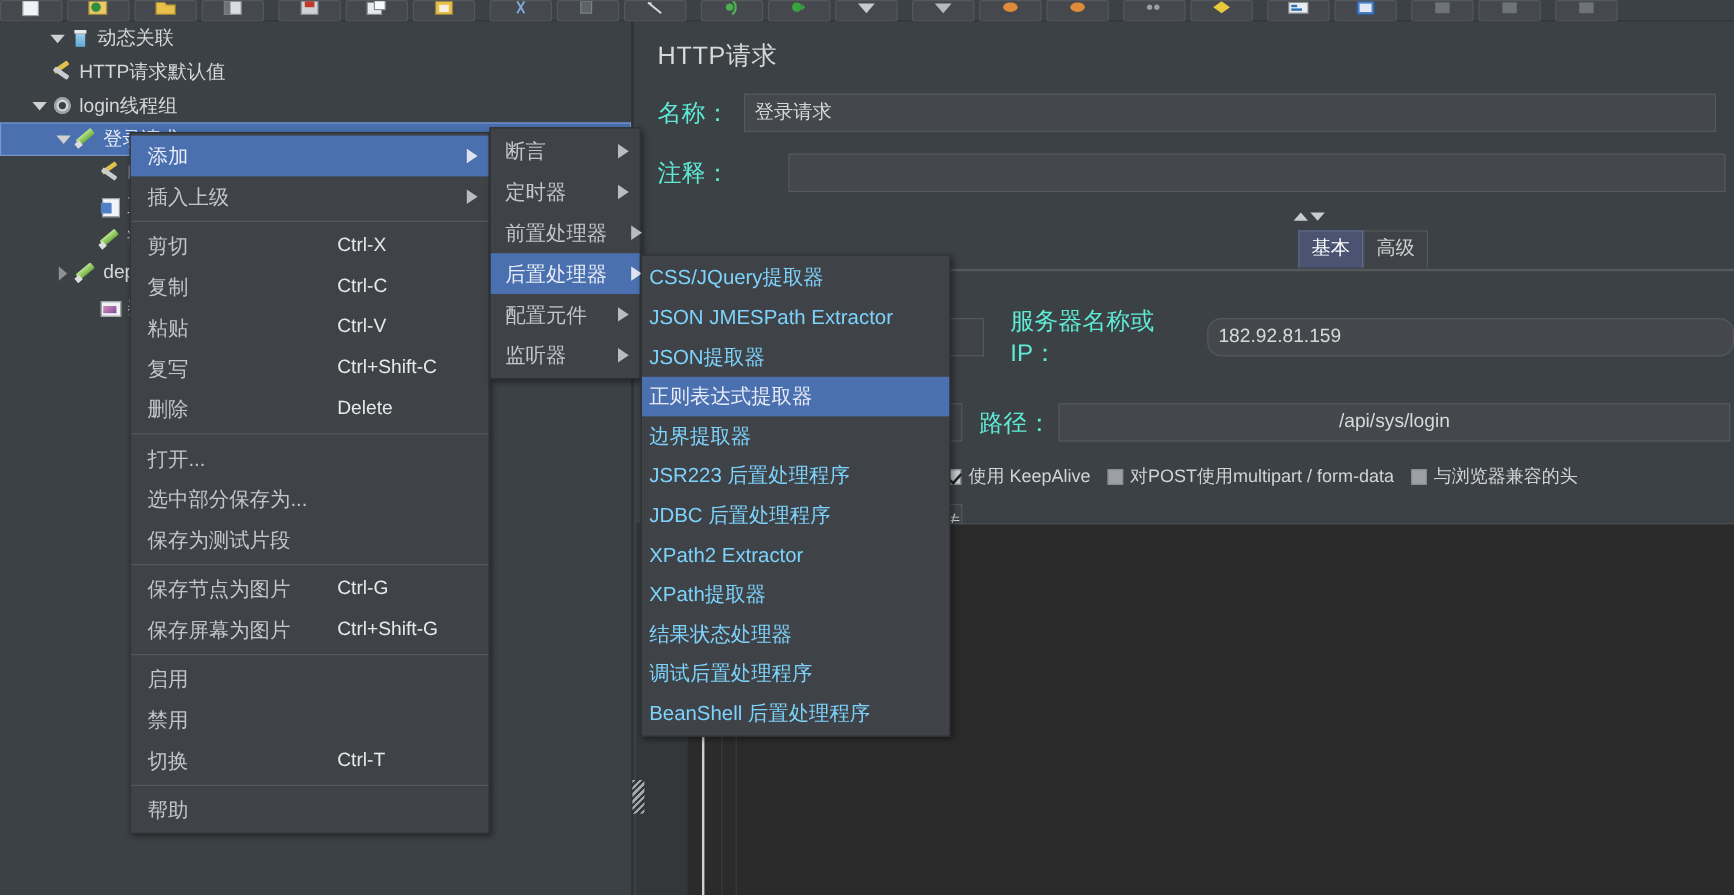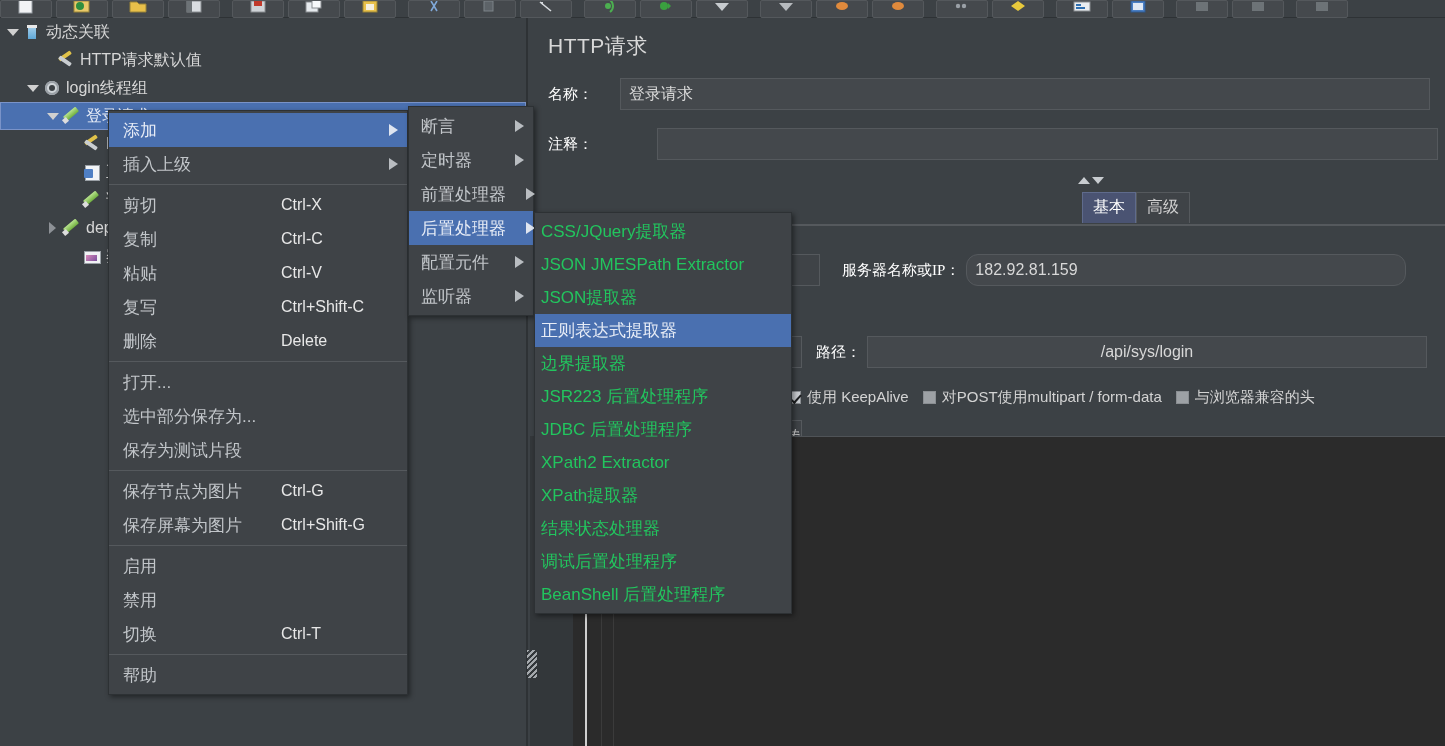--- a/index.html
+++ b/index.html
@@ -81,21 +81,21 @@
   
   .right-panel{
     position:absolute; left:530px; top:18px; width:915px; height:728px;
     background:#3c4145;
   }
   .rp-title{
     position:absolute; left:18px; top:14px;
     font-size:21px; color:#d8d8d8; letter-spacing:.5px;
   }
   .form-row{ position:absolute; display:flex; align-items:center; }
-  .flabel{ color:#ffffff; font-size:15px;font-family:Liberation Serif, serif; }
+  .flabel{ color:#5eead4; font-size:20px; }
   .finput{
     background:#44484c; border:1px solid #55595d; color:#d8d8d8;
     font-size:16px; height:32px; line-height:30px; padding:0 8px;
     font-family:"Liberation Sans","DejaVu Sans",sans-serif;
   }
   .finput.flat{ background:#3f4347; }
 
   .splitter{
     position:absolute; left:548px; top:156px; width:26px; height:12px;
     display:flex; align-items:center; gap:2px;
@@ -151,21 +151,21 @@
   .menu{
     position:absolute; background:#3f4347;
     border:1px solid #2d3134; box-shadow:2px 2px 5px rgba(0,0,0,.45);
     padding:2px 0;
   }
   .mi{
     height:34px; display:flex; align-items:center;
     color:#c2c6ca; font-size:17px; white-space:nowrap; position:relative;
     padding:0 6px 0 12px;
   }
-  .mi.bright{ color:#22c55e; }
+  .mi.bright{ color:#7dd3fc; }
   .mi.sel{ background:#4a70b0; color:#e7ecf6; }
   .mi .mlabel{ flex:1 1 auto; }
   .mi .maccel{ flex:0 0 auto; color:#e8e8e8; font-size:16px; margin-left:28px; }
   .mi .msub{
     flex:0 0 auto; width:14px; height:14px; margin-left:18px; position:relative;
   }
   .mi .msub::after{
     content:""; position:absolute; left:2px; top:1px;
     border-top:6px solid transparent; border-bottom:6px solid transparent;
     border-left:9px solid #b9bdc1;
@@ -320,26 +320,26 @@
       </div>
       <div class="tb-sep"></div>
       <div class="tb-btn">
         <span class="gly"><svg width="20" height="15">
             <rect x="4" y="3" width="12" height="9" fill="#6d7377"></rect>
           </svg></span>
       </div>
     </div>
 
   <div class="tree-panel" id="tree-panel">
-      <div class="tree-row" style="padding-left: 6px;">
+      <div class="tree-row" style="padding-left: 6px; margin-left: 35px;">
         <span class="arrow down"></span>
         <span class="ticon ic-flask"></span>
         <span class="tlabel">动态关联</span>
       </div>
-      <div class="tree-row" style="padding-left: 40px;">
+      <div class="tree-row" style="padding-left: 26px;">
         <span class="arrow blank"></span>
         <span class="ticon ic-wrench"></span>
         <span class="tlabel">HTTP请求默认值</span>
       </div>
       <div class="tree-row" style="padding-left: 26px;">
         <span class="arrow down"></span>
         <span class="ticon ic-gear"></span>
         <span class="tlabel">login线程组</span>
       </div>
       <div class="tree-row sel outline" style="padding-left: 46px;">

